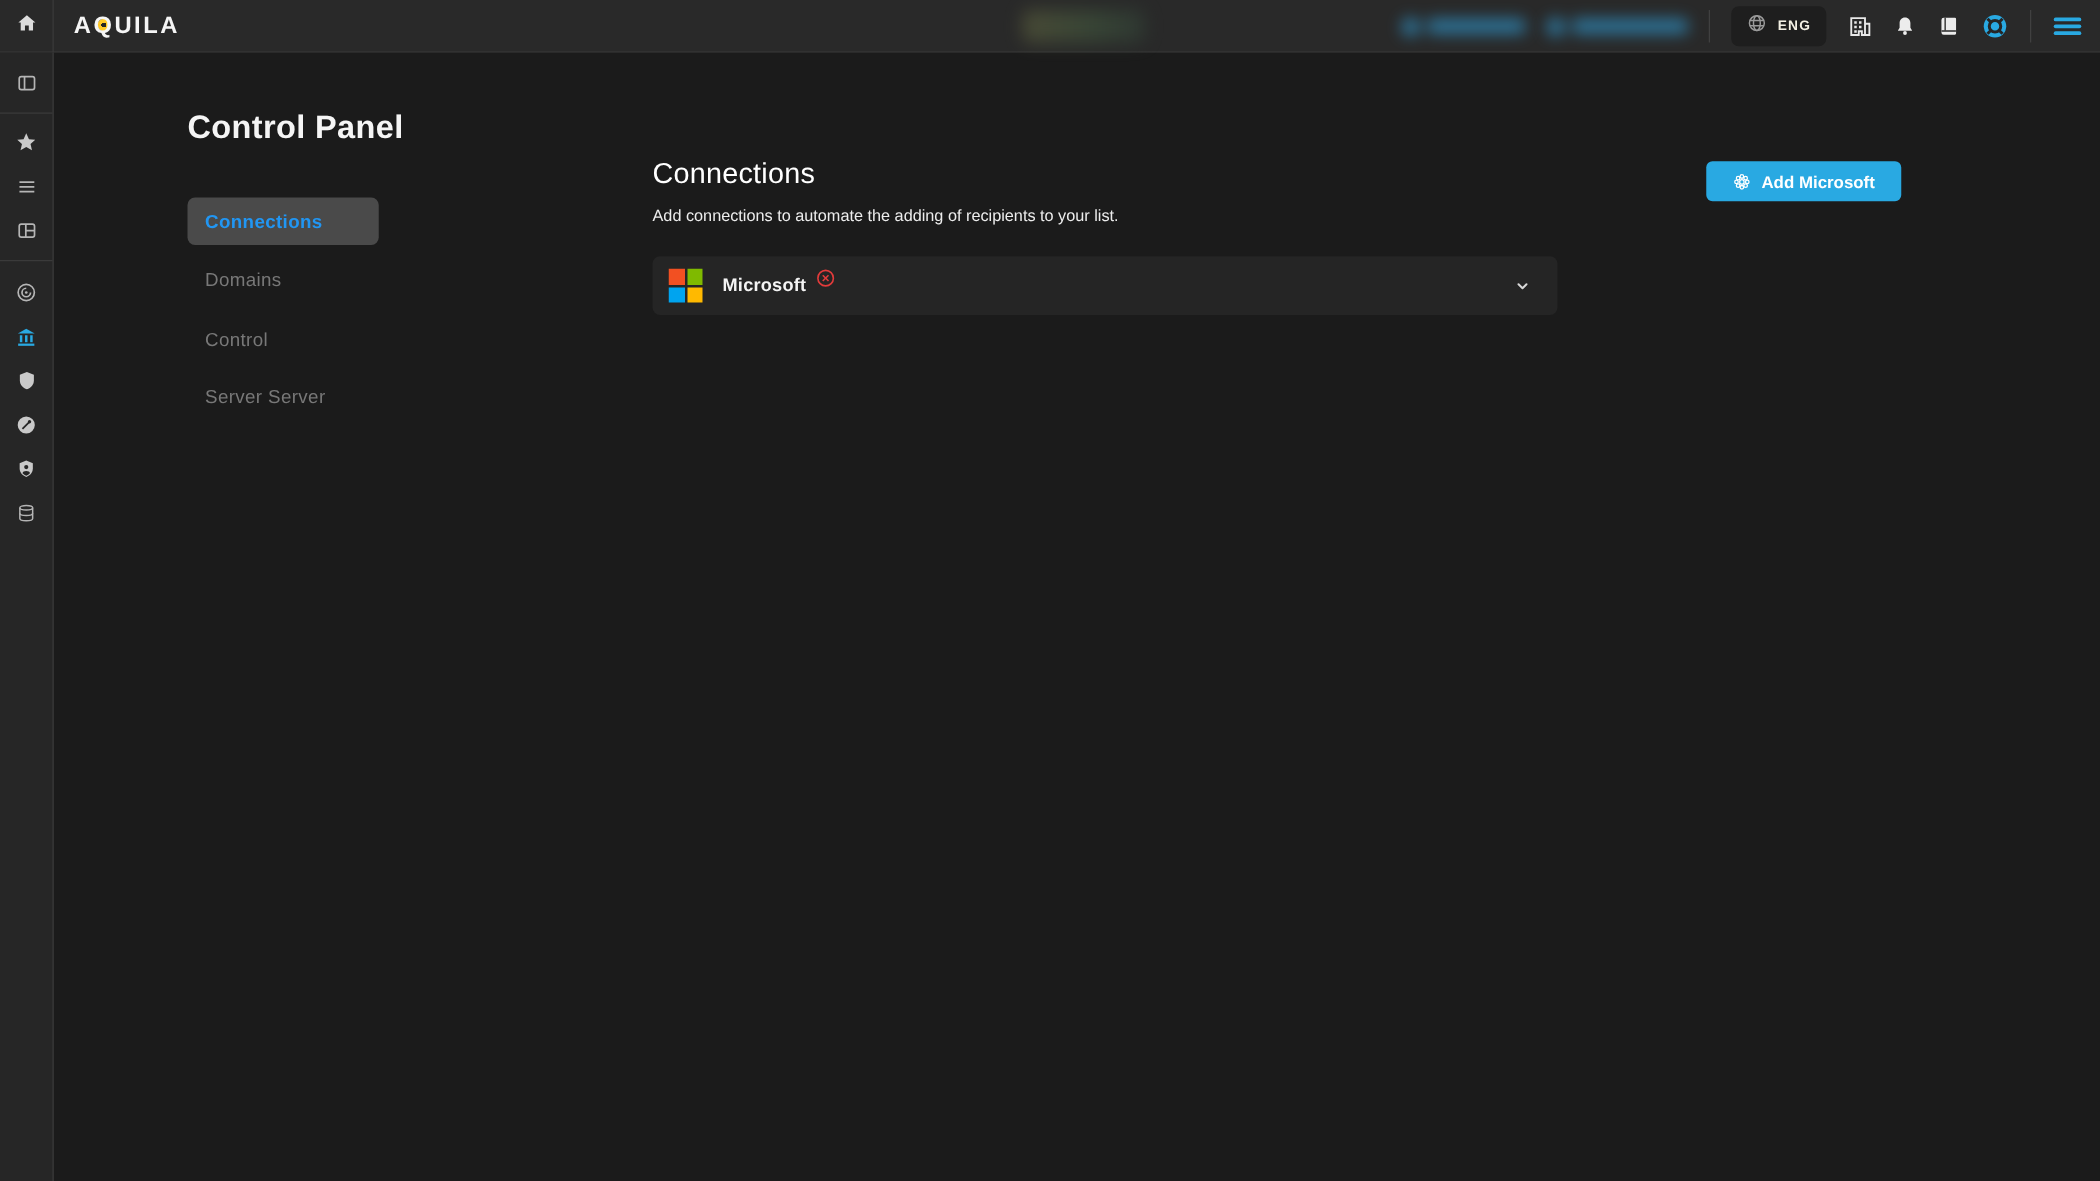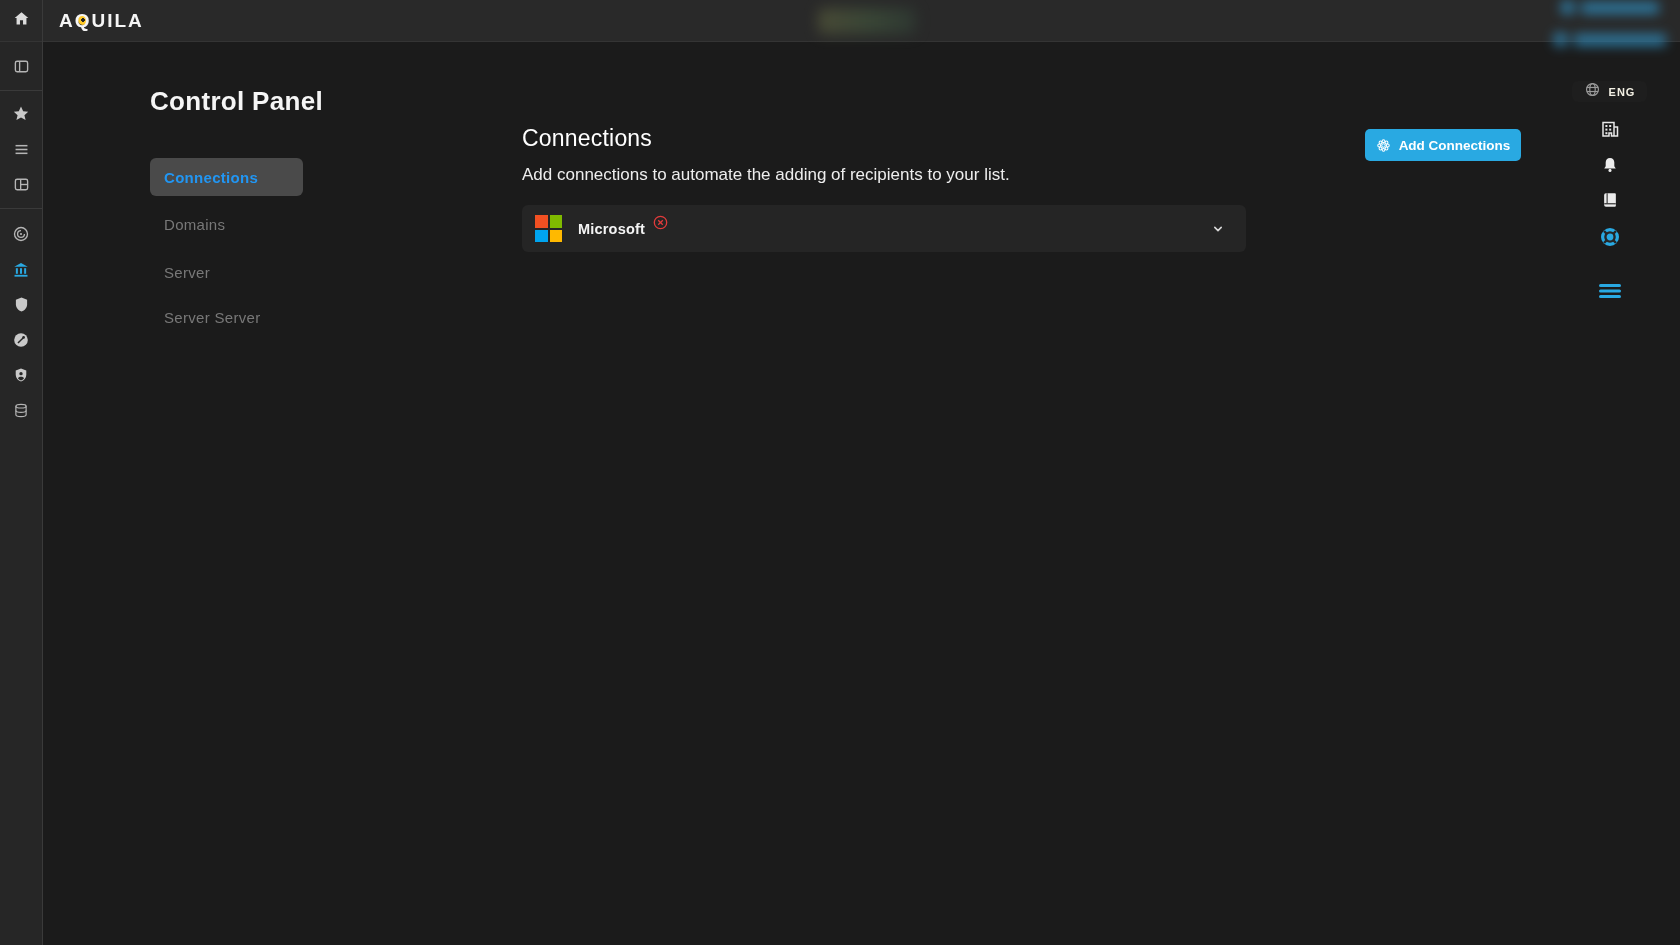--- a/index.html
+++ b/index.html
@@ -32,21 +32,21 @@
     z-index:0;
   }
   .logo .q .q-letter { position:relative; z-index:1; }
   .blur-blob-center {
     position:absolute; left:818px; top:8px; width:98px; height:26px;
     background:linear-gradient(90deg,#4e5038,#3b4a38 55%,#2f3a33);
     filter:blur(7px); opacity:.85; border-radius:6px;
   }
   .header-right {
     position:absolute; right:14px; top:0; height:42px;
-    display:flex; align-items:center; gap:17px;flex-direction:column;
+    display:flex; align-items:center; gap:17px;
   }
   .blurred-link {
     display:flex; align-items:center; gap:6px; filter:blur(6px); opacity:.9; cursor:pointer;
   }
   .blurred-link .dot { width:15px; height:15px; border-radius:50%; background:#2e7ea8; }
   .blurred-link .bar { height:12px; border-radius:3px; background:#2e7ea8; }
   .blurred-link .bar.w1 { width:78px; }
   .blurred-link .bar.w2 { width:92px; }
   .v-divider { width:1px; height:26px; background:#404040; }
   .lang-pill {
@@ -76,21 +76,21 @@
     display:flex; align-items:center; padding-left:14px;
     font-size:15px; font-weight:700; color:#2196f3; letter-spacing:.3px;
   }
   .tab { position:absolute; left:164px; font-size:15px; color:#787878; cursor:pointer; letter-spacing:.3px; }
   .tab.t1 { top:216px; } .tab.t2 { top:264px; } .tab.t3 { top:309px; }
   .section-title {
     position:absolute; left:522px; top:125px;
     font-size:23px; font-weight:500; color:#ffffff; letter-spacing:.2px;
   }
   .section-desc {
-    position:absolute; left:522px; top:165px; font-size:17px; color:#ededed;
+    position:absolute; left:522px; top:165px; font-size:13px; color:#ededed;
   }
   .add-btn {
     position:absolute; left:1365px; top:129px; width:156px; height:32px;
     background:#29a9e2; border:none; border-radius:5px; cursor:pointer;
     display:flex; align-items:center; justify-content:center; gap:8px;
     color:#ffffff; font-size:13.5px; font-weight:700; font-family:"Liberation Sans",sans-serif;
   }
   .conn-row {
     position:absolute; left:522px; top:205px; width:724px; height:47px;
     background:#252525; border-radius:6px; cursor:pointer;
@@ -263,41 +263,41 @@
     </svg>
   </div>
 </div>
 
 <h1 class="page-title">Control Panel</h1>
 
 <div class="tab-active">
   <span>Connections</span>
 </div>
 <div class="tab t1">Domains</div>
-<div class="tab t2">Server</div>
+<div class="tab t2">Control</div>
 <div class="tab t3">Server Server</div>
 
 <h2 class="section-title">Connections</h2>
 <div class="section-desc">Add connections to automate the adding of recipients to your list.</div>
 
 <button class="add-btn">
   <span style="display:flex;">
     <svg width="15" height="15" viewBox="0 0 16 16" fill="none" stroke="#ffffff" stroke-width="1.1">
       <circle cx="8" cy="8" r="1.9"></circle>
       <circle cx="8" cy="3.4" r="1.5"></circle>
         <circle cx="8" cy="12.6" r="1.5"></circle>
       <circle cx="3.4" cy="8" r="1.5"></circle>
         <circle cx="12.6" cy="8" r="1.5"></circle>
       <circle cx="4.8" cy="4.8" r="1.5"></circle>
         <circle cx="11.2" cy="4.8" r="1.5"></circle>
       <circle cx="4.8" cy="11.2" r="1.5"></circle>
         <circle cx="11.2" cy="11.2" r="1.5"></circle>
     </svg>
   </span>
-  <span>Add Connections</span>
+  <span>Add Microsoft</span>
 </button>
 
 <div class="conn-row">
   <div class="ms-logo">
     <div class="ms-red"></div>
       <div class="ms-green"></div>
       <div class="ms-blue"></div>
       <div class="ms-yellow"></div>
   </div>
   <span class="conn-name">Microsoft</span>

